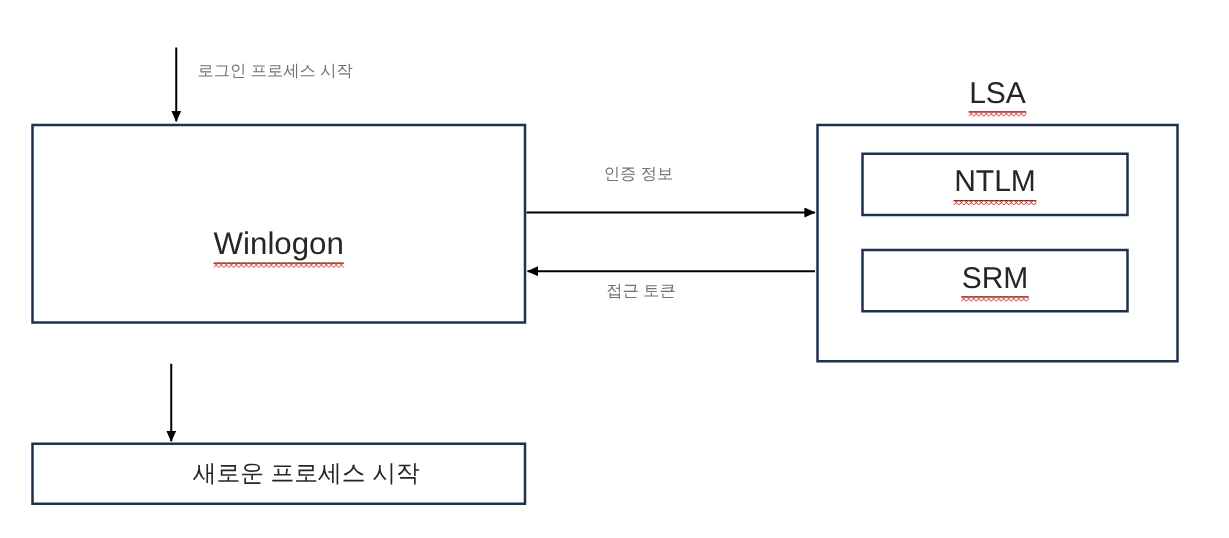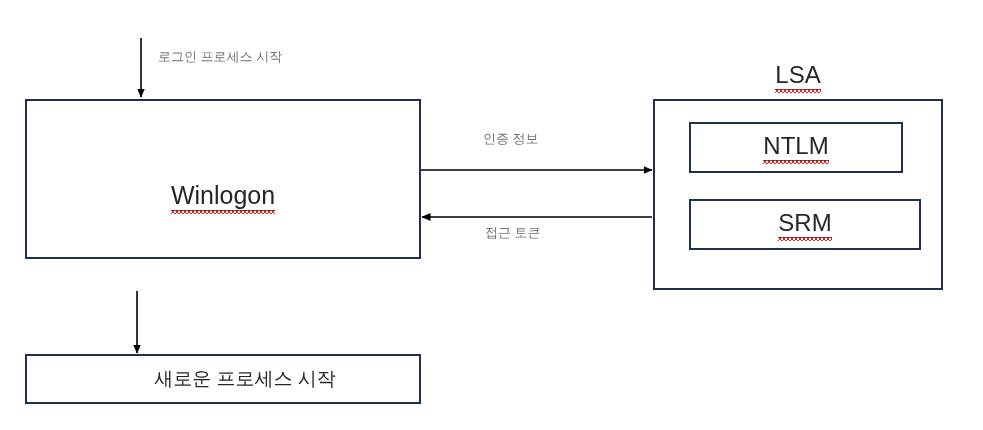--- a/index.html
+++ b/index.html
@@ -61,21 +61,21 @@
   
   #box-ntlm {
     left: 689px;
     top: 122px;
     width: 214px;
     height: 51px;
   }
   #box-srm {
     left: 689px;
     top: 199px;
-    width: 232px;
+    width: 214px;
     height: 51px;
   }
   .inner-label {
     top: 8px;
     font-size: 24px;
   }
   
   #box-newproc {
     left: 25px;
     top: 354px;

